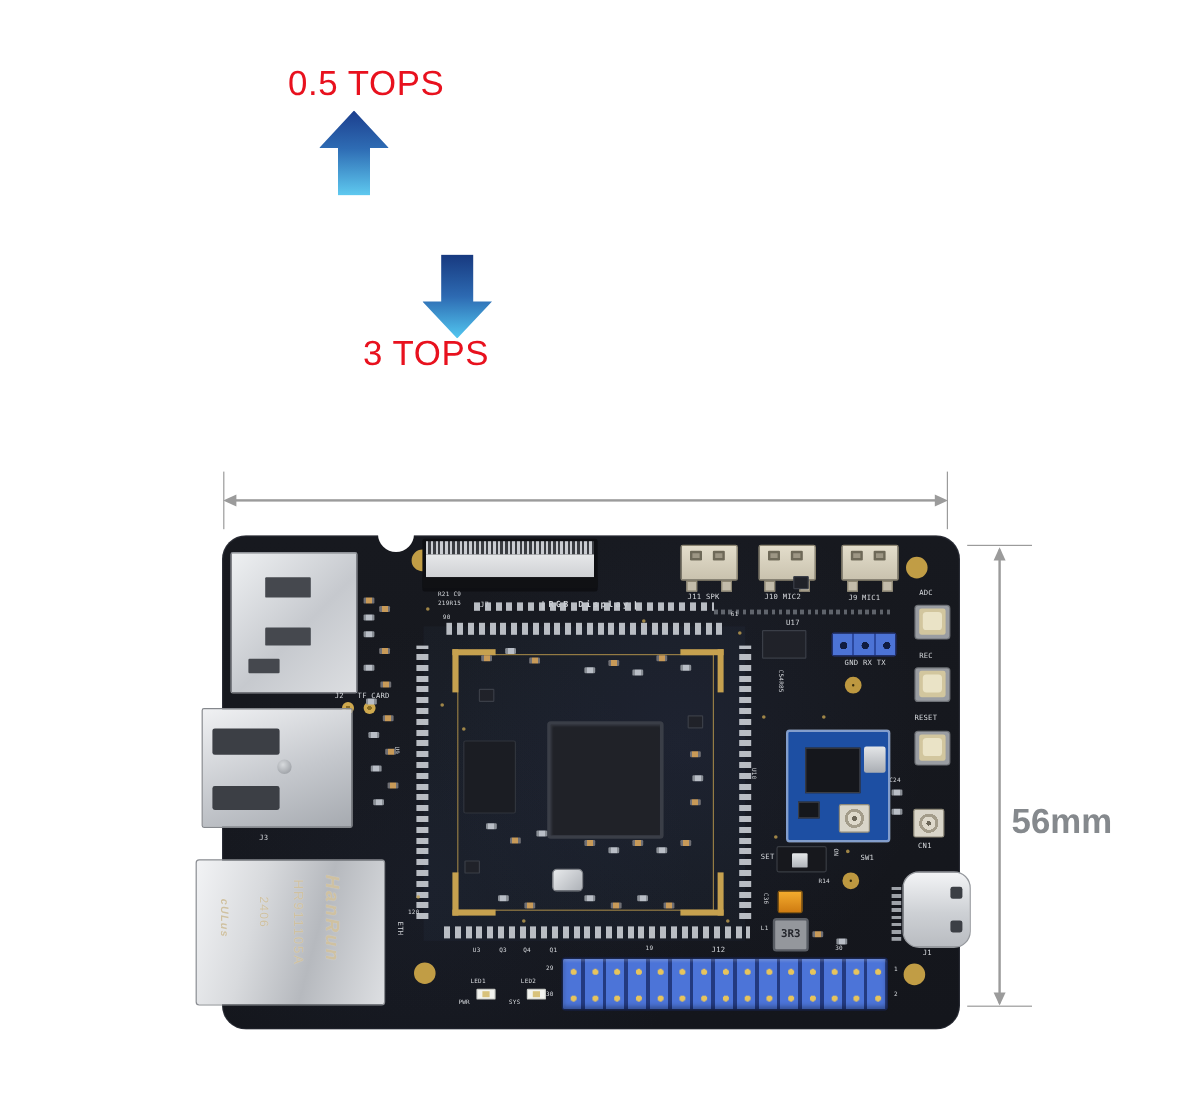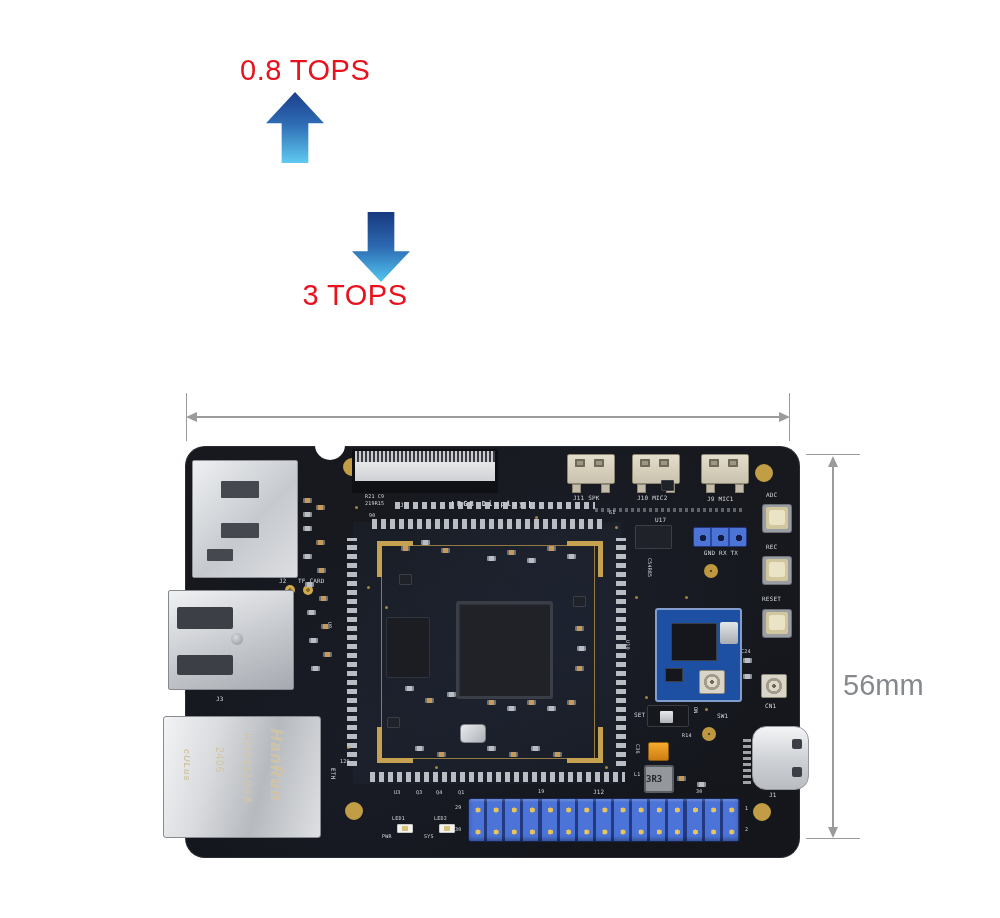--- a/index.html
+++ b/index.html
@@ -18,21 +18,21 @@
   .arrow.up{left:266px;top:92px;width:58px;height:71px;
     clip-path:polygon(50% 0,100% 44%,73% 44%,73% 100%,27% 100%,27% 44%,0 44%);
     background:linear-gradient(180deg,#1c3e8d 0%,#2e6cb4 45%,#5fcaf0 100%);}
   .arrow.down{left:352px;top:212px;width:58px;height:70px;
     clip-path:polygon(27% 0,73% 0,73% 56%,100% 56%,50% 100%,0 56%,27% 56%);
     background:linear-gradient(180deg,#17397f 0%,#2d6ab2 50%,#52c7f0 100%);}
 
   
   .dlabel{color:#85898d;font-size:29px;font-weight:400;white-space:nowrap;}
   .dlabel.w{left:428px;top:366px;width:122px;text-align:center;}
-  .dlabel.h{left:843px;top:669px;}
+  .dlabel.h{left:843px;top:669px;font-weight:bold;}
   .dline-h{left:189px;top:416px;width:598px;height:2px;background:#9b9b9b;}
   .dline-v{left:832px;top:458px;width:2px;height:378px;background:#9b9b9b;}
   .tick{background:#9b9b9b;}
   .tick.tl{left:186px;top:393px;width:1px;height:48px;}
   .tick.tr{left:789px;top:393px;width:1px;height:48px;}
   .tick.tt{left:806px;top:454px;width:54px;height:1px;}
   .tick.tb{left:806px;top:838px;width:54px;height:1px;}
   .ah{width:0;height:0;}
   .ah.l{left:186px;top:412px;border-right:11px solid #9b9b9b;border-top:5px solid transparent;border-bottom:5px solid transparent;}
   .ah.r{left:779px;top:412px;border-left:11px solid #9b9b9b;border-top:5px solid transparent;border-bottom:5px solid transparent;}
@@ -123,21 +123,21 @@
   .ufl i{position:absolute;left:3px;top:2px;width:18px;height:18px;border-radius:50%;
      background:radial-gradient(circle,#6b6658 0 2px,#ded9cb 2px 5.5px,#a39c8a 5.5px 8px,#d9d5c9 8px);}
 
   
   .sw{left:462px;top:259px;width:42px;height:22px;background:#17181d;border:1px solid #393c43;border-radius:2px;}
   .sw i{position:absolute;left:12px;top:5px;width:13px;height:12px;background:linear-gradient(#e6e8ea,#b0b4ba);border-radius:1px;}
 
   
   .c36{left:463px;top:296px;width:21px;height:19px;background:linear-gradient(#f4ac2e,#cf7c12);border:1px solid #8a5a10;border-radius:2px;}
   .ind{left:459px;top:319px;width:30px;height:28px;background:#94979c;border:2px solid #595d64;border-radius:3px;
-       color:#24262c;font:700 9px "DejaVu Sans Mono",monospace;line-height:24px;}
+       color:#24262c;font:700 9px "DejaVu Sans Mono",monospace;text-align:center;line-height:24px;}
 
   
   .usbc{left:567px;top:280px;width:57px;height:64px;border-radius:14px;border:1px solid #95989d;
         background:linear-gradient(180deg,#f3f4f6,#cdd0d4 55%,#b9bcc1);}
   .usbc i{position:absolute;right:6px;width:10px;height:10px;background:#3c3f45;border-radius:2px;}
   .usbc-pins{left:558px;top:292px;width:8px;height:46px;
         background:repeating-linear-gradient(0deg,#9ea2a8 0 3px,transparent 3px 6px);}
 
   
   .gpio{left:283px;top:352px;width:272px;height:44px;border-radius:3px;border:1px solid #16234f;
@@ -160,21 +160,21 @@
   .smd.c{background:linear-gradient(90deg,#8a8f96 0 2px,#b9bec6 2px 7px,#8a8f96 7px);}
   .smd.k{width:13px;height:11px;background:#202229;border:1px solid #3a3e47;border-radius:1px;}
   .via{width:3px;height:3px;border-radius:50%;background:#c2a050;opacity:.8;}
   .gdot{width:10px;height:10px;border-radius:50%;background:radial-gradient(circle,#8a6d25 0 2px,#cfa94e 2px 5px);}
 </style>
 </head>
 <body>
 
 <div id="stage">
 
-  <div class="tops tops-up">0.8 TOPS</div>
+  <div class="tops tops-up">0.5 TOPS</div>
   <i class="arrow up"></i>
   <i class="arrow down"></i>
   <div class="tops tops-down">3 TOPS</div>
 
   <i class="dline-h"></i>
   <i class="tick tl"></i>
     <i class="tick tr"></i>
   <i class="ah l"></i>
   <i class="ah r"></i>
 

